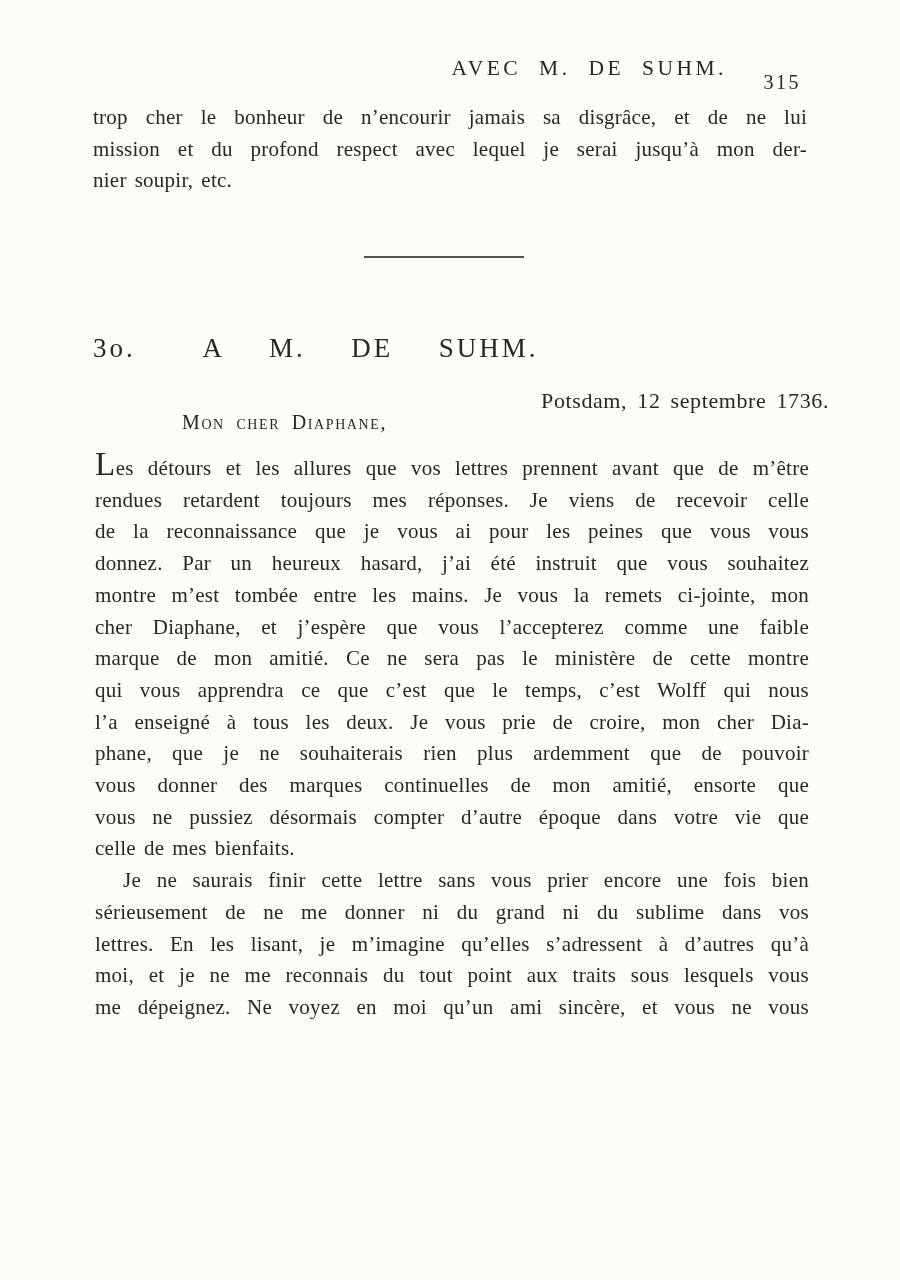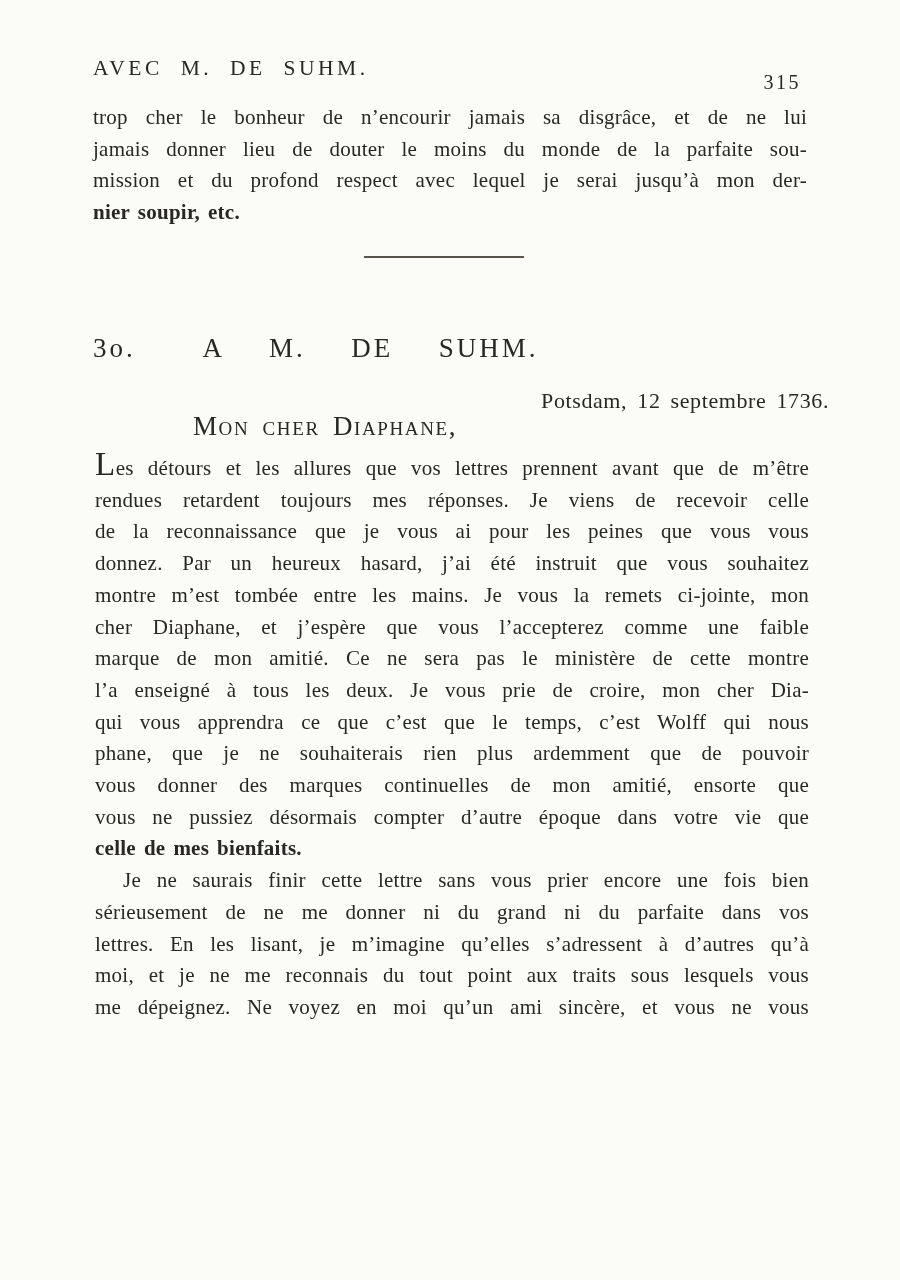--- a/index.html
+++ b/index.html
@@ -20,21 +20,21 @@
     position: absolute;
     left: 93px; top: 0;
     width: 714px; height: 1280px;
   }
   
   .running-head {
     position: absolute; top: 56px; left: 0; width: 714px; height: 34px;
   }
   .head-title {
     position: absolute; left: 0; right: 80px; top: 0;
-    text-align: left;
+    text-align: right;
     font-size: 21.5px;
     letter-spacing: 3.5px;
     word-spacing: 9px;
     white-space: pre;
   }
   .page-num {
     position: absolute; right: 6px; top: 1px;
     font-size: 20px;
     letter-spacing: 2.5px;
     margin-top: 14px;
@@ -42,21 +42,21 @@
   
   .line {
     line-height: 31.7px;
     font-size: 21px;
     letter-spacing: 0.25px;
     word-spacing: 2.5px;
     text-align: justify;
     text-align-last: justify;
     white-space: normal;
   }
-  .line.short { text-align-last: left; font-weight: bold; }
+  .line.short { text-align-last: left; }
   .line.indent { text-indent: 28px; }
   
   .intro {
     position: absolute; top: 102px; left: 0; width: 714px;
   }
   
   .rule {
     position: absolute; top: 256px; left: 271px;
     width: 160px; height: 0;
     border-top: 2px solid #57544e;
@@ -72,22 +72,22 @@
   }
   
   .dateline {
     position: absolute; top: 388px; right: -22px;
     font-size: 22px;
     letter-spacing: 0.6px;
     word-spacing: 4px;
   }
   
   .salutation {
-    position: absolute; top: 411px; left: 100px;
-    font-size: 27px;
+    position: absolute; top: 411px; left: 89px;
+    font-size: 20px;
     font-variant: small-caps;
     letter-spacing: 1.6px;
     word-spacing: 5px;
   }
   
   .letter-body {
     position: absolute; top: 448px; left: 2px; width: 714px;
   }
   .initial {
     font-size: 33px;
@@ -102,21 +102,20 @@
 <div class="page">
   <div class="text-col">
 
     <div class="running-head">
       <div class="head-title">AVEC M. DE SUHM.</div>
       <div class="page-num">315</div>
     </div>
 
     <div class="intro">
       <div class="line">trop cher le bonheur de n’encourir jamais sa disgrâce, et de ne lui</div>
-      <div class="line">jamais donner lieu de douter le moins du monde de la parfaite sou-</div>
       <div class="line">mission et du profond respect avec lequel je serai jusqu’à mon der-</div>
       <div class="line short">nier soupir, etc.</div>
     </div>
 
     <div class="rule"></div>
 
     <div class="letter-heading">3o.   A  M.  DE  SUHM.</div>
 
     <div class="dateline">Potsdam, 12 septembre 1736.</div>
 
@@ -124,30 +123,30 @@
 
     <div class="letter-body">
       <div>
         <div class="line"><span class="initial">L</span><span>es détours et les allures que vos lettres prennent avant que de m’être</span></div>
         <div class="line">rendues retardent toujours mes réponses.  Je viens de recevoir celle</div>
         <div class="line">de la reconnaissance que je vous ai pour les peines que vous vous</div>
         <div class="line">donnez.  Par un heureux hasard, j’ai été instruit que vous souhaitez</div>
         <div class="line">montre m’est tombée entre les mains.  Je vous la remets ci-jointe, mon</div>
         <div class="line">cher Diaphane, et j’espère que vous l’accepterez comme une faible</div>
         <div class="line">marque de mon amitié.  Ce ne sera pas le ministère de cette montre</div>
+        <div class="line">qui vous apprendra ce que c’est que le temps, c’est Wolff qui nous</div>
         <div class="line">l’a enseigné à tous les deux.  Je vous prie de croire, mon cher Dia-</div>
-        <div class="line">qui vous apprendra ce que c’est que le temps, c’est Wolff qui nous</div>
         <div class="line">phane, que je ne souhaiterais rien plus ardemment que de pouvoir</div>
         <div class="line">vous donner des marques continuelles de mon amitié, ensorte que</div>
         <div class="line">vous ne pussiez désormais compter d’autre époque dans votre vie que</div>
         <div class="line short">celle de mes bienfaits.</div>
       </div>
       <div>
         <div class="line indent">Je ne saurais finir cette lettre sans vous prier encore une fois bien</div>
-        <div class="line">sérieusement de ne me donner ni du grand ni du parfaite dans vos</div>
+        <div class="line">sérieusement de ne me donner ni du grand ni du sublime dans vos</div>
         <div class="line">lettres.  En les lisant, je m’imagine qu’elles s’adressent à d’autres qu’à</div>
         <div class="line">moi, et je ne me reconnais du tout point aux traits sous lesquels vous</div>
         <div class="line">me dépeignez.  Ne voyez en moi qu’un ami sincère, et vous ne vous</div>
       </div>
     </div>
 
   </div>
 </div>
 
 </body></html>

